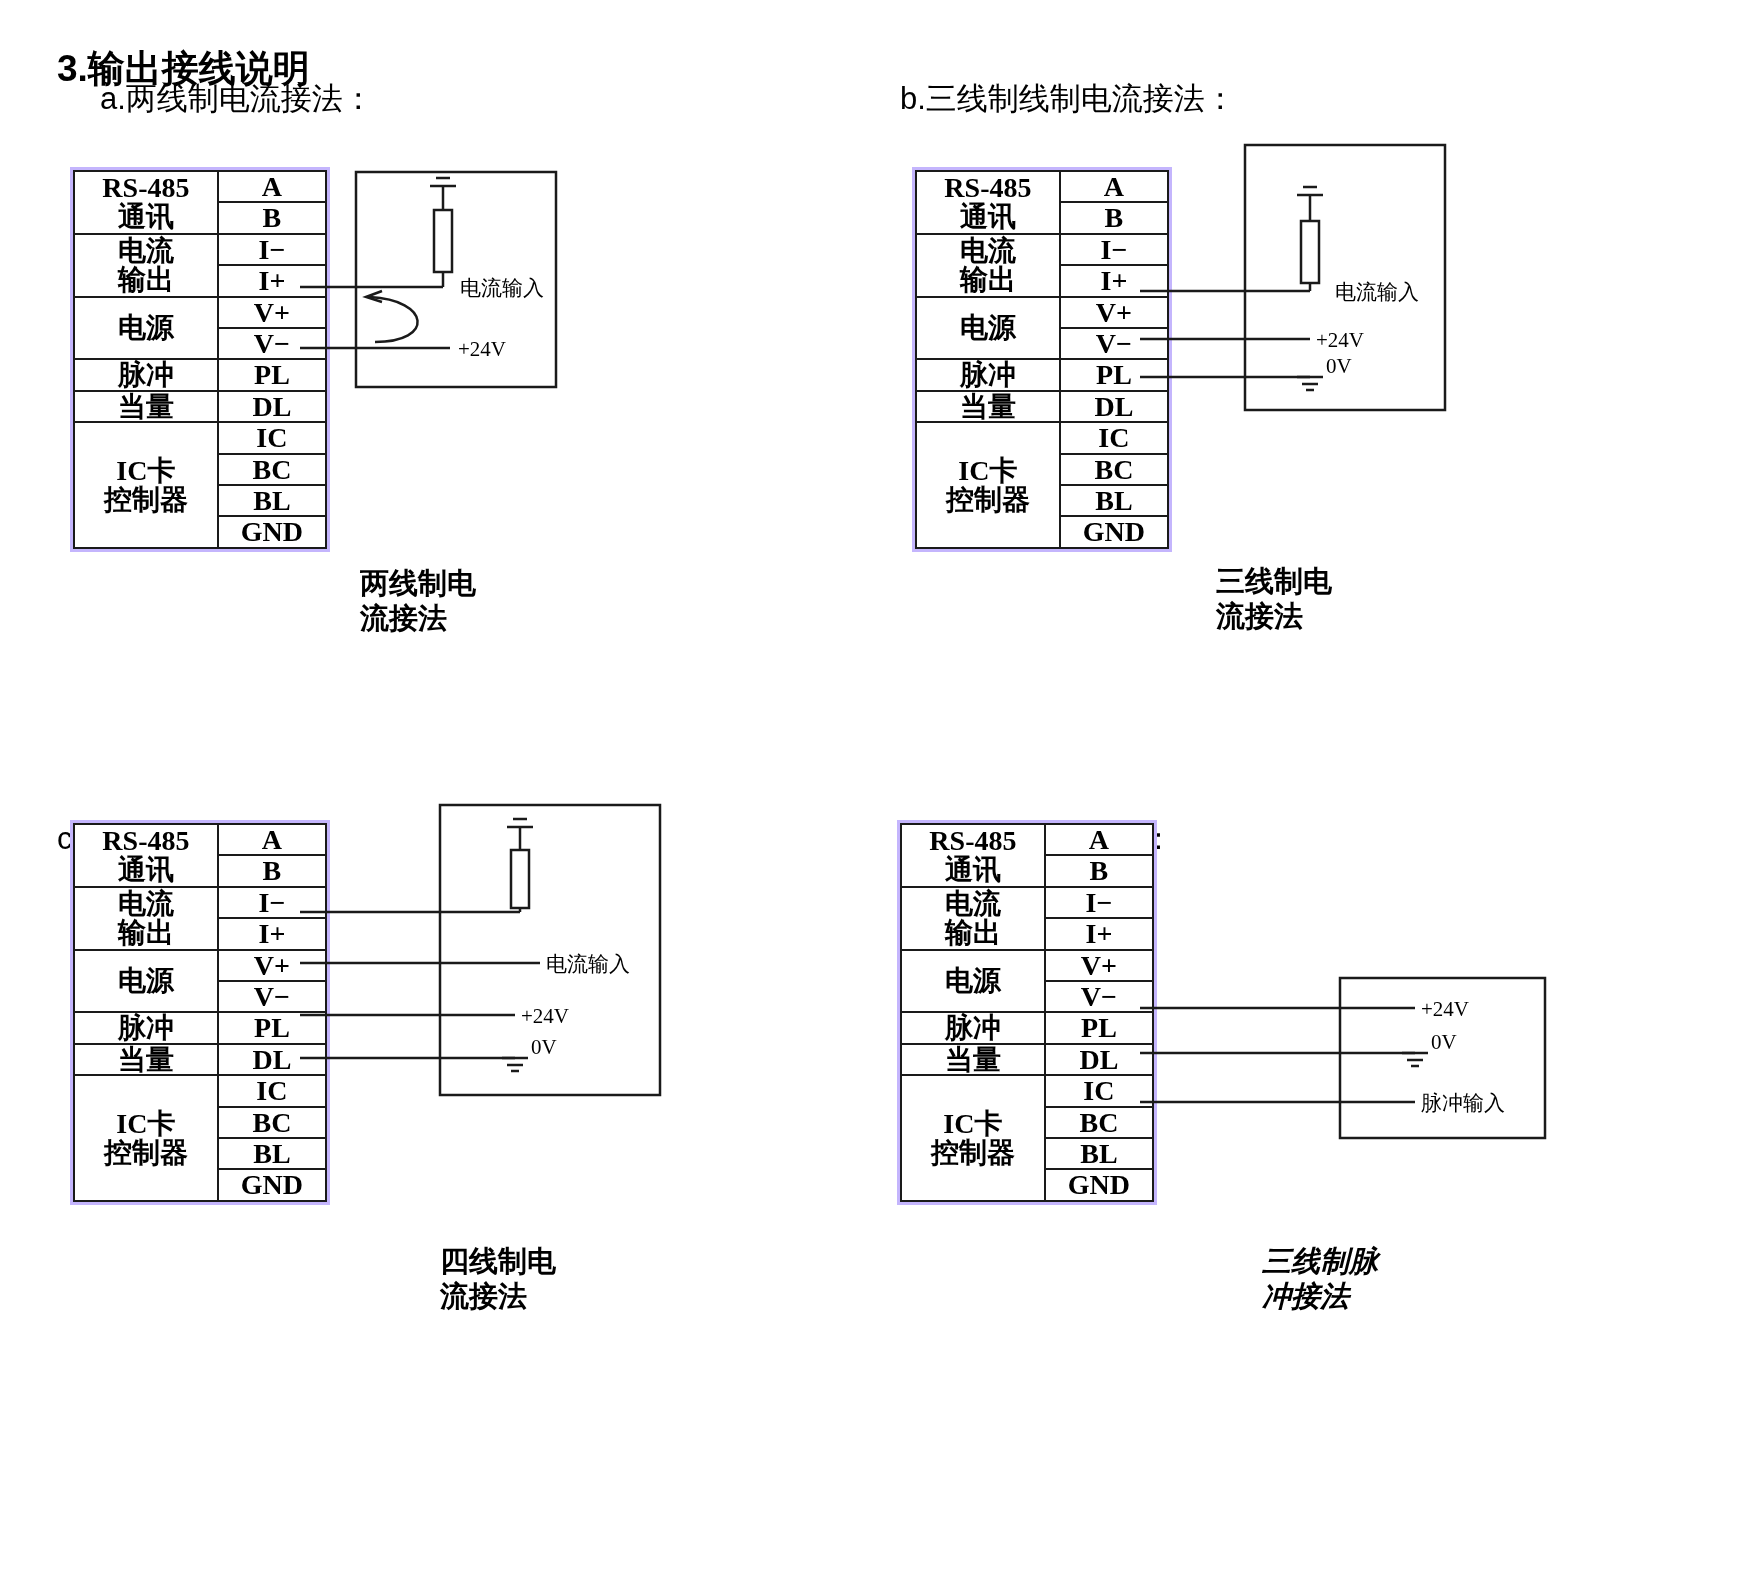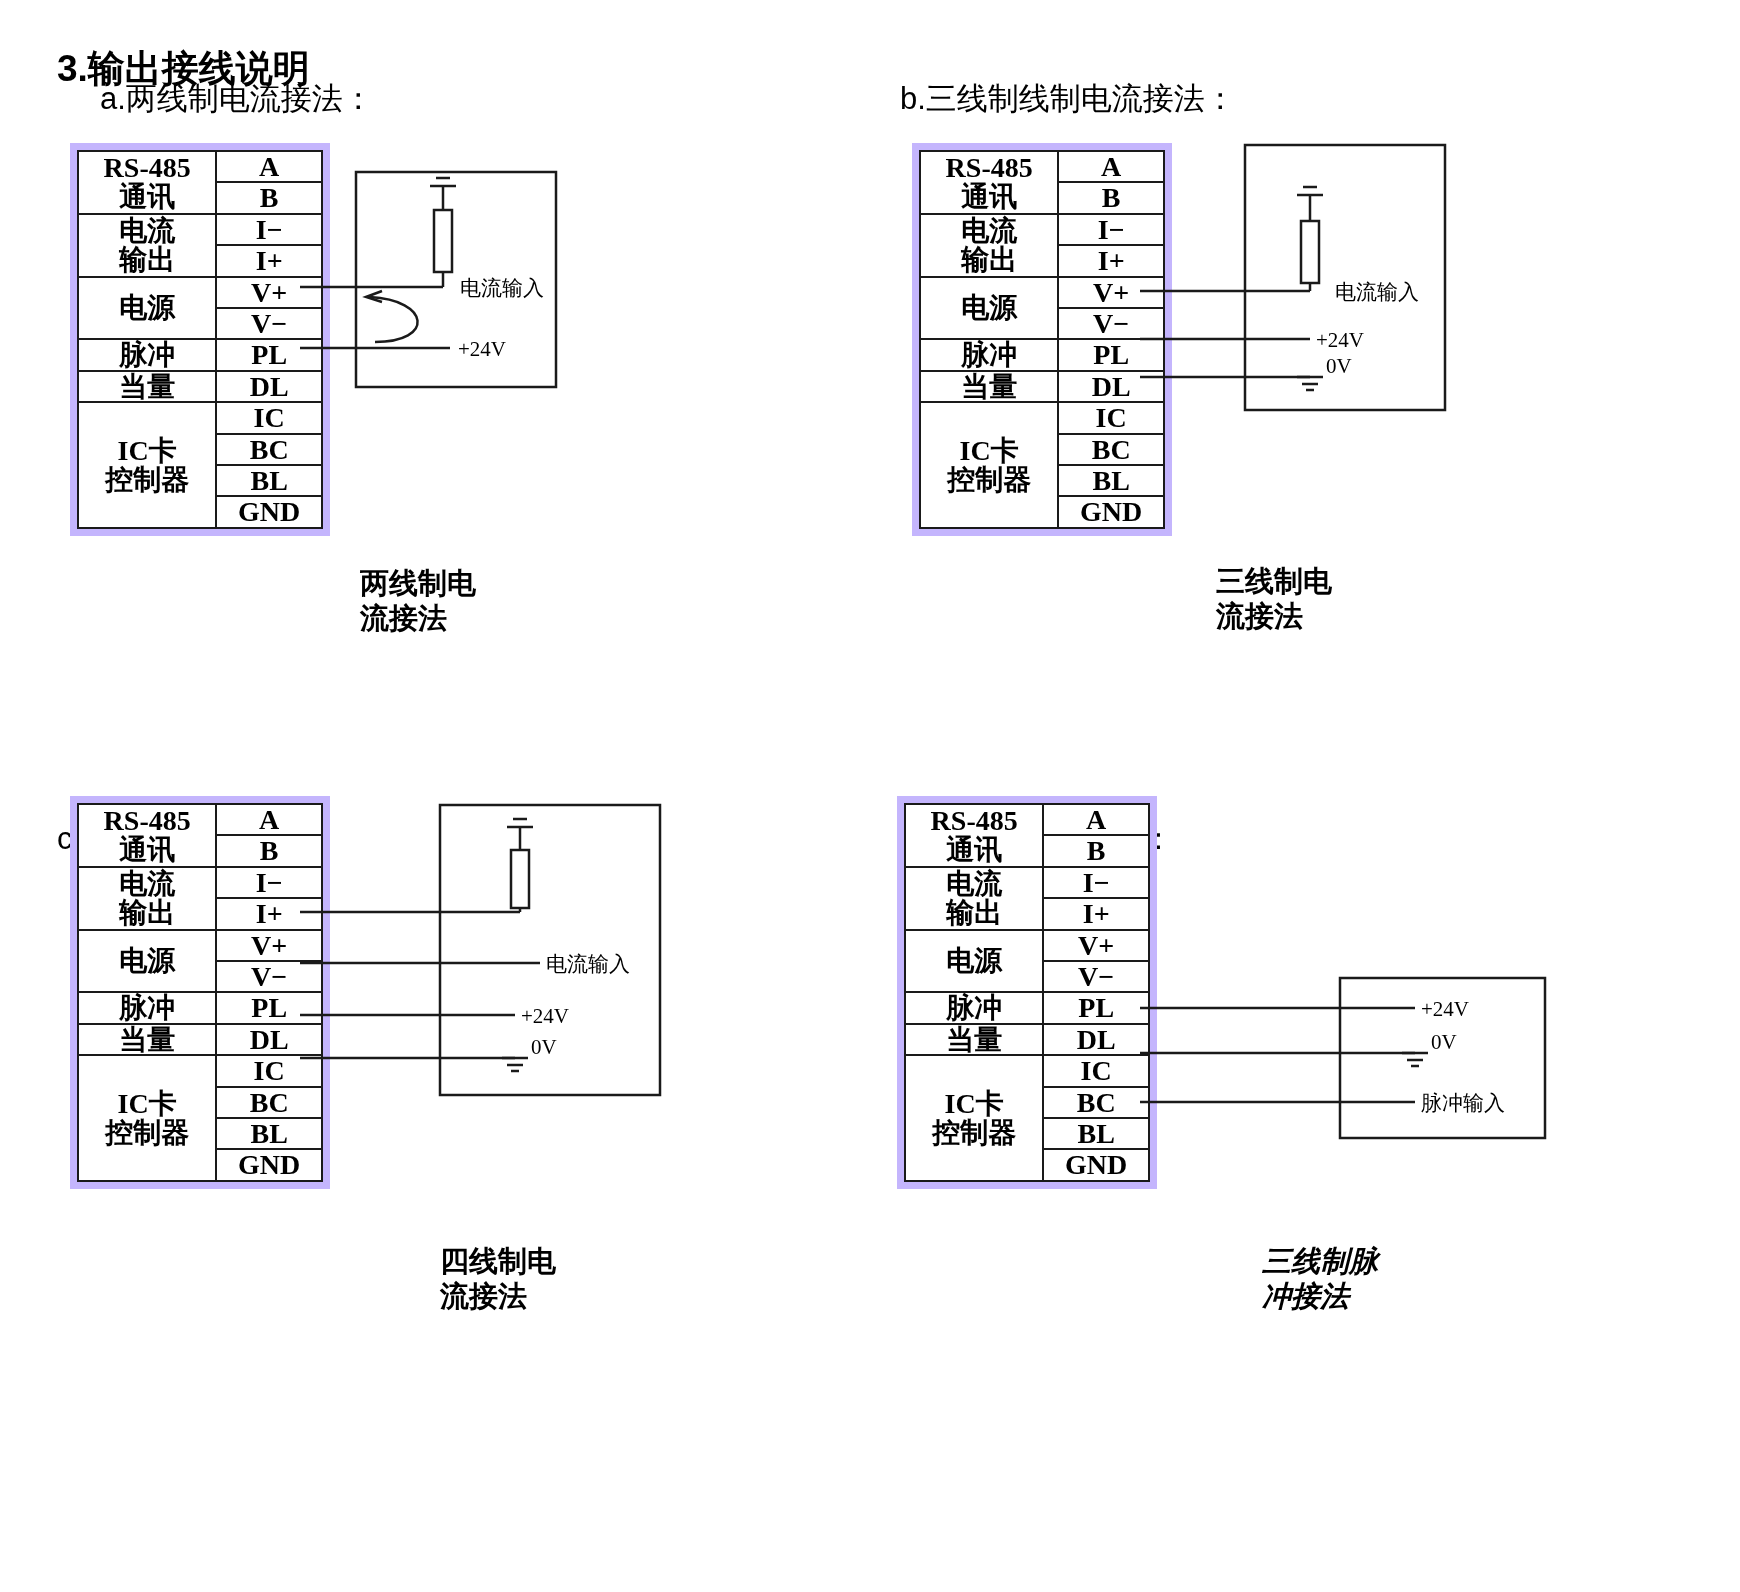--- a/index.html
+++ b/index.html
@@ -29,23 +29,24 @@
     white-space:nowrap;
   }
   .head-a { left:57px;  top:78px;margin-left:43px; }
   .head-b { left:900px; top:78px;text-align:right; }
   .head-c { left:57px;  top:818px; }
   .head-d { left:900px; top:818px; }
 
   
   .term-table {
     position:absolute;
-    border:7px solid #c4b5fd;
+    border:3px solid #c4b5fd;
     border-collapse:collapse;
     background:#d946ef;
+    margin-top:24px;
   }
   .term-table table { border-collapse:collapse; width:100%; height:100%; }
   .term-table td {
     border:2px solid #1a1a1a;
     font-family:"Liberation Serif", serif;
     font-weight:bold;
     text-align:center;
     vertical-align:middle;
     font-size:28px;
     padding:0;

